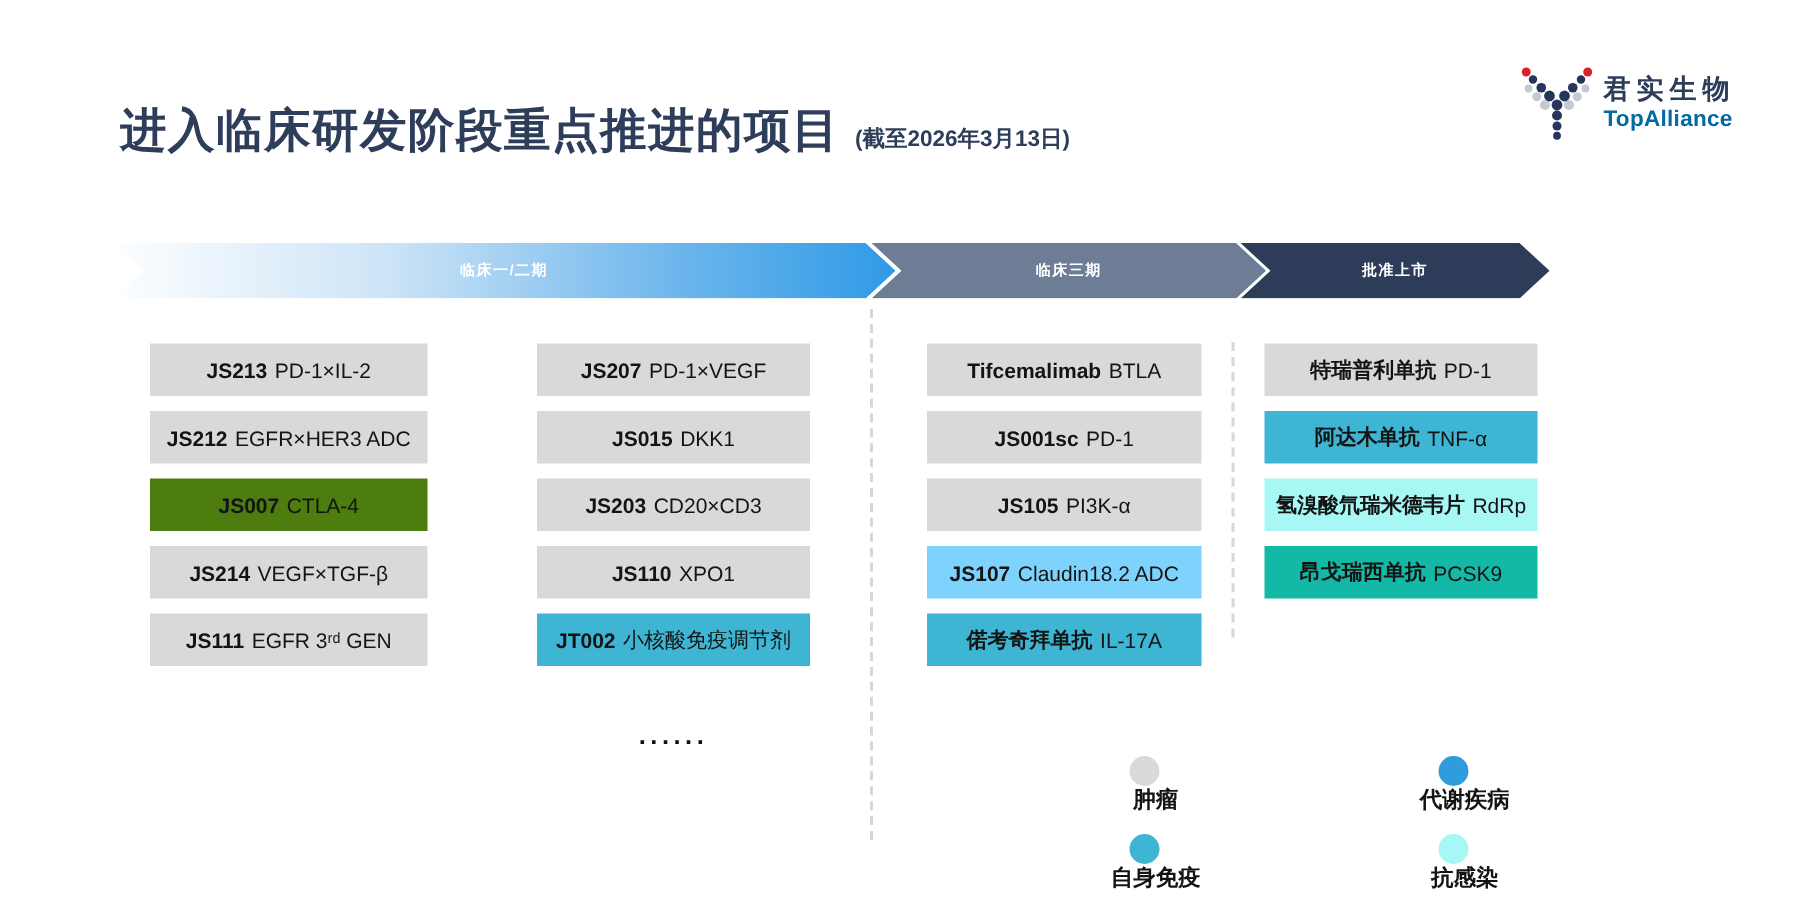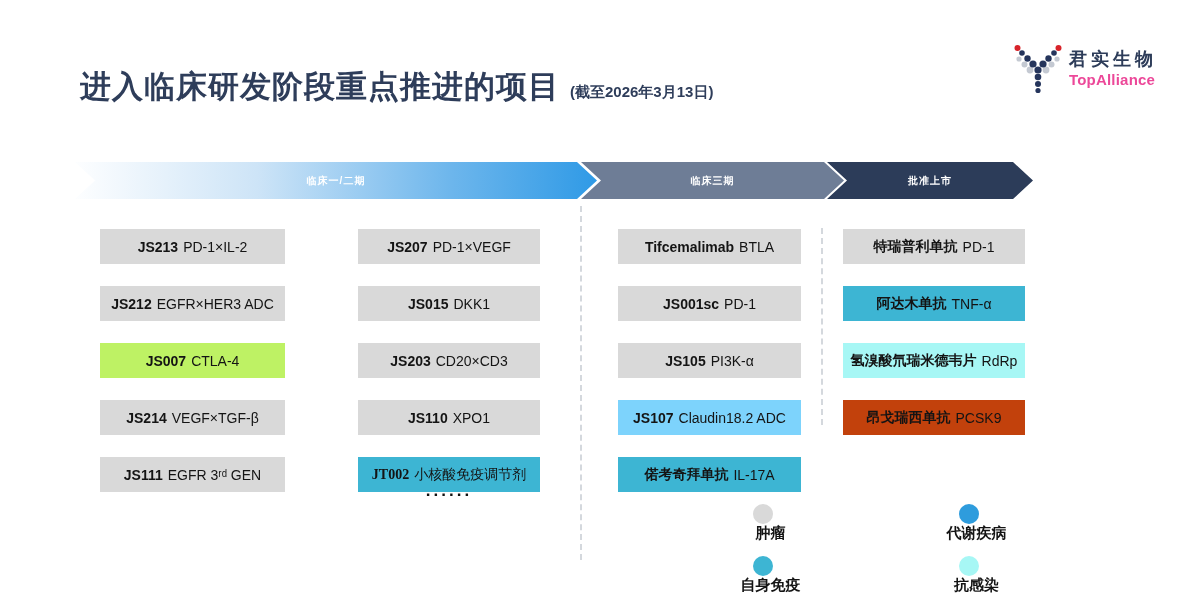--- a/index.html
+++ b/index.html
@@ -8,42 +8,42 @@
 
   
   #header{position:absolute;left:80px;top:66px;display:flex;align-items:baseline;color:#2e3d5a;}
   #page-title{font-size:31px;font-weight:bold;letter-spacing:1px;}
   #page-subtitle{font-size:15px;font-weight:bold;margin-left:10px;}
 
   
   #logo{position:absolute;left:1014px;top:38px;display:flex;align-items:center;}
   #logo .ltext{margin-left:7px;display:flex;flex-direction:column;justify-content:center;}
   #logo-cn{font-size:18px;font-weight:bold;color:#2d3c59;letter-spacing:4px;}
-  #logo-en{font-size:15px;font-weight:bold;color:#ec4899;letter-spacing:.2px;}
+  #logo-en{font-size:15px;font-weight:bold;color:#0369a1;letter-spacing:.2px;}
 
   
   .stage{position:absolute;top:162px;height:37px;line-height:37px;text-align:center;
          color:#fff;font-size:10px;font-weight:bold;letter-spacing:1px;
          clip-path:polygon(0 0, calc(100% - 20px) 0, 100% 50%, calc(100% - 20px) 100%, 0 100%, 20px 50%);}
   #stage-0{left:75px;width:522px;}
   #stage-1{left:581px;width:263px;}
   #stage-2{left:827px;width:206px;}
 
   
   .vsep{position:absolute;width:0;border-left:2px dashed #d4d8dd;}
   #sep-1{left:580px;top:206px;height:354px;}
   #sep-2{left:821px;top:228px;height:197px;}
 
   
   .boxcol{position:absolute;top:229px;}
   #col-0{left:100px;width:185px;}
   #col-1{left:358px;width:182px;}
   #col-2{left:618px;width:183px;}
   #col-3{left:843px;width:182px;}
-  .box{height:35px;margin-bottom:22px;display:flex;align-items:center;justify-content:center;
+  .box{height:35px;margin-bottom:10px;display:flex;align-items:center;justify-content:center;
        font-size:14px;color:#141414;white-space:nowrap;}
   .box .code{font-weight:bold;margin-right:5px;}
   .box .target{font-weight:normal;}
 
   
   #ellipsis{position:absolute;left:358px;width:182px;top:481px;text-align:center;
             font-size:17px;font-weight:bold;letter-spacing:3px;color:#111;}
 
   
   #legend{position:absolute;left:693px;top:504px;display:grid;
@@ -107,21 +107,21 @@
 
   <div class="boxcol" id="col-0">
       <div class="box" style="background: rgb(217, 217, 217);">
         <span class="code">JS213</span>
         <span class="target">PD-1×IL-2</span>
       </div>
       <div class="box" style="background: rgb(217, 217, 217);">
         <span class="code">JS212</span>
         <span class="target">EGFR×HER3 ADC</span>
       </div>
-      <div class="box" style="background: #bef264;">
+      <div class="box" style="background: #4d7c0f;">
         <span class="code">JS007</span>
         <span class="target">CTLA-4</span>
       </div>
       <div class="box" style="background: rgb(217, 217, 217);">
         <span class="code">JS214</span>
         <span class="target">VEGF×TGF-β</span>
       </div>
       <div class="box" style="background: rgb(217, 217, 217);">
         <span class="code">JS111</span>
         <span class="target">EGFR 3ʳᵈ GEN</span>
@@ -137,21 +137,21 @@
         <span class="target">DKK1</span>
       </div>
       <div class="box" style="background: rgb(217, 217, 217);">
         <span class="code">JS203</span>
         <span class="target">CD20×CD3</span>
       </div>
       <div class="box" style="background: rgb(217, 217, 217);">
         <span class="code">JS110</span>
         <span class="target">XPO1</span>
       </div>
-      <div class="box" style="background: rgb(61, 181, 211); font-family: Liberation Serif, serif;">
+      <div class="box" style="background: rgb(61, 181, 211);">
         <span class="code">JT002</span>
         <span class="target">小核酸免疫调节剂</span>
       </div>
     </div>
   <div class="boxcol" id="col-2">
       <div class="box" style="background: rgb(217, 217, 217);">
         <span class="code">Tifcemalimab</span>
         <span class="target">BTLA</span>
       </div>
       <div class="box" style="background: rgb(217, 217, 217);">
@@ -177,21 +177,21 @@
         <span class="target">PD-1</span>
       </div>
       <div class="box" style="background: rgb(61, 181, 211);">
         <span class="code">阿达木单抗</span>
         <span class="target">TNF-α</span>
       </div>
       <div class="box" style="background: rgb(167, 247, 245);">
         <span class="code">氢溴酸氘瑞米德韦片</span>
         <span class="target">RdRp</span>
       </div>
-      <div class="box" style="background: #c2410c; text-align: right;">
+      <div class="box" style="background: #14b8a6; text-align: right;">
         <span class="code">昂戈瑞西单抗</span>
         <span class="target">PCSK9</span>
       </div>
     </div>
 
   <div id="ellipsis">......</div>
 
   <div id="legend">
     <div class="legend-item">
       <span class="legend-dot" style="background: rgb(217, 217, 217);"></span>

